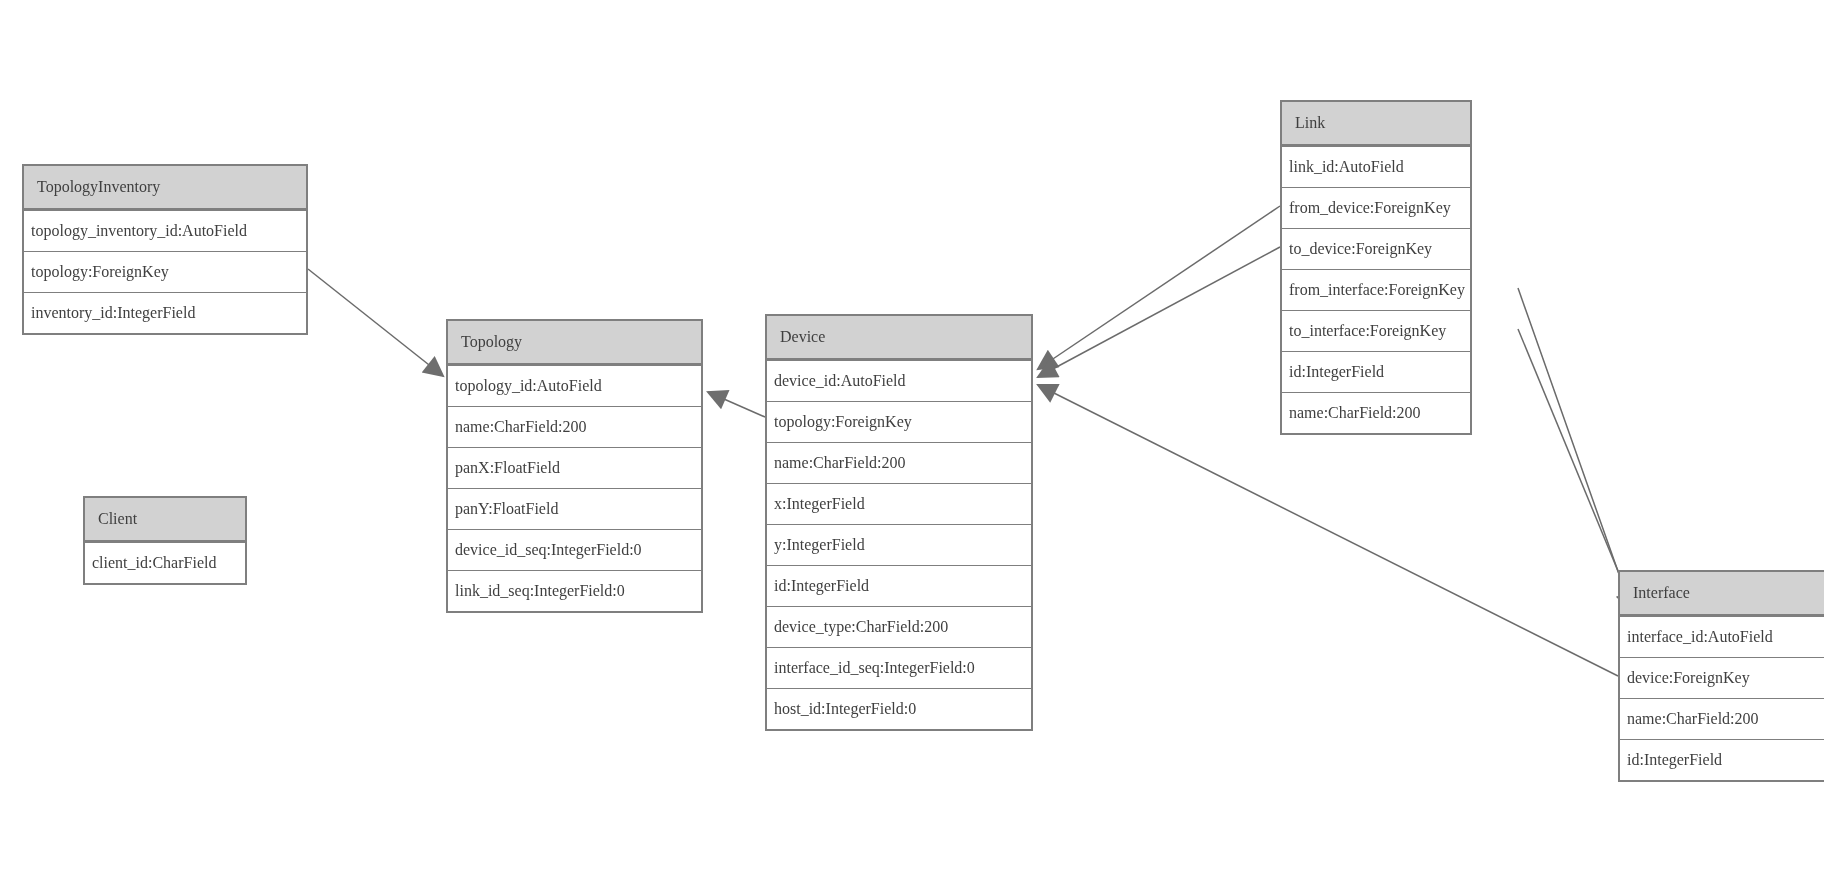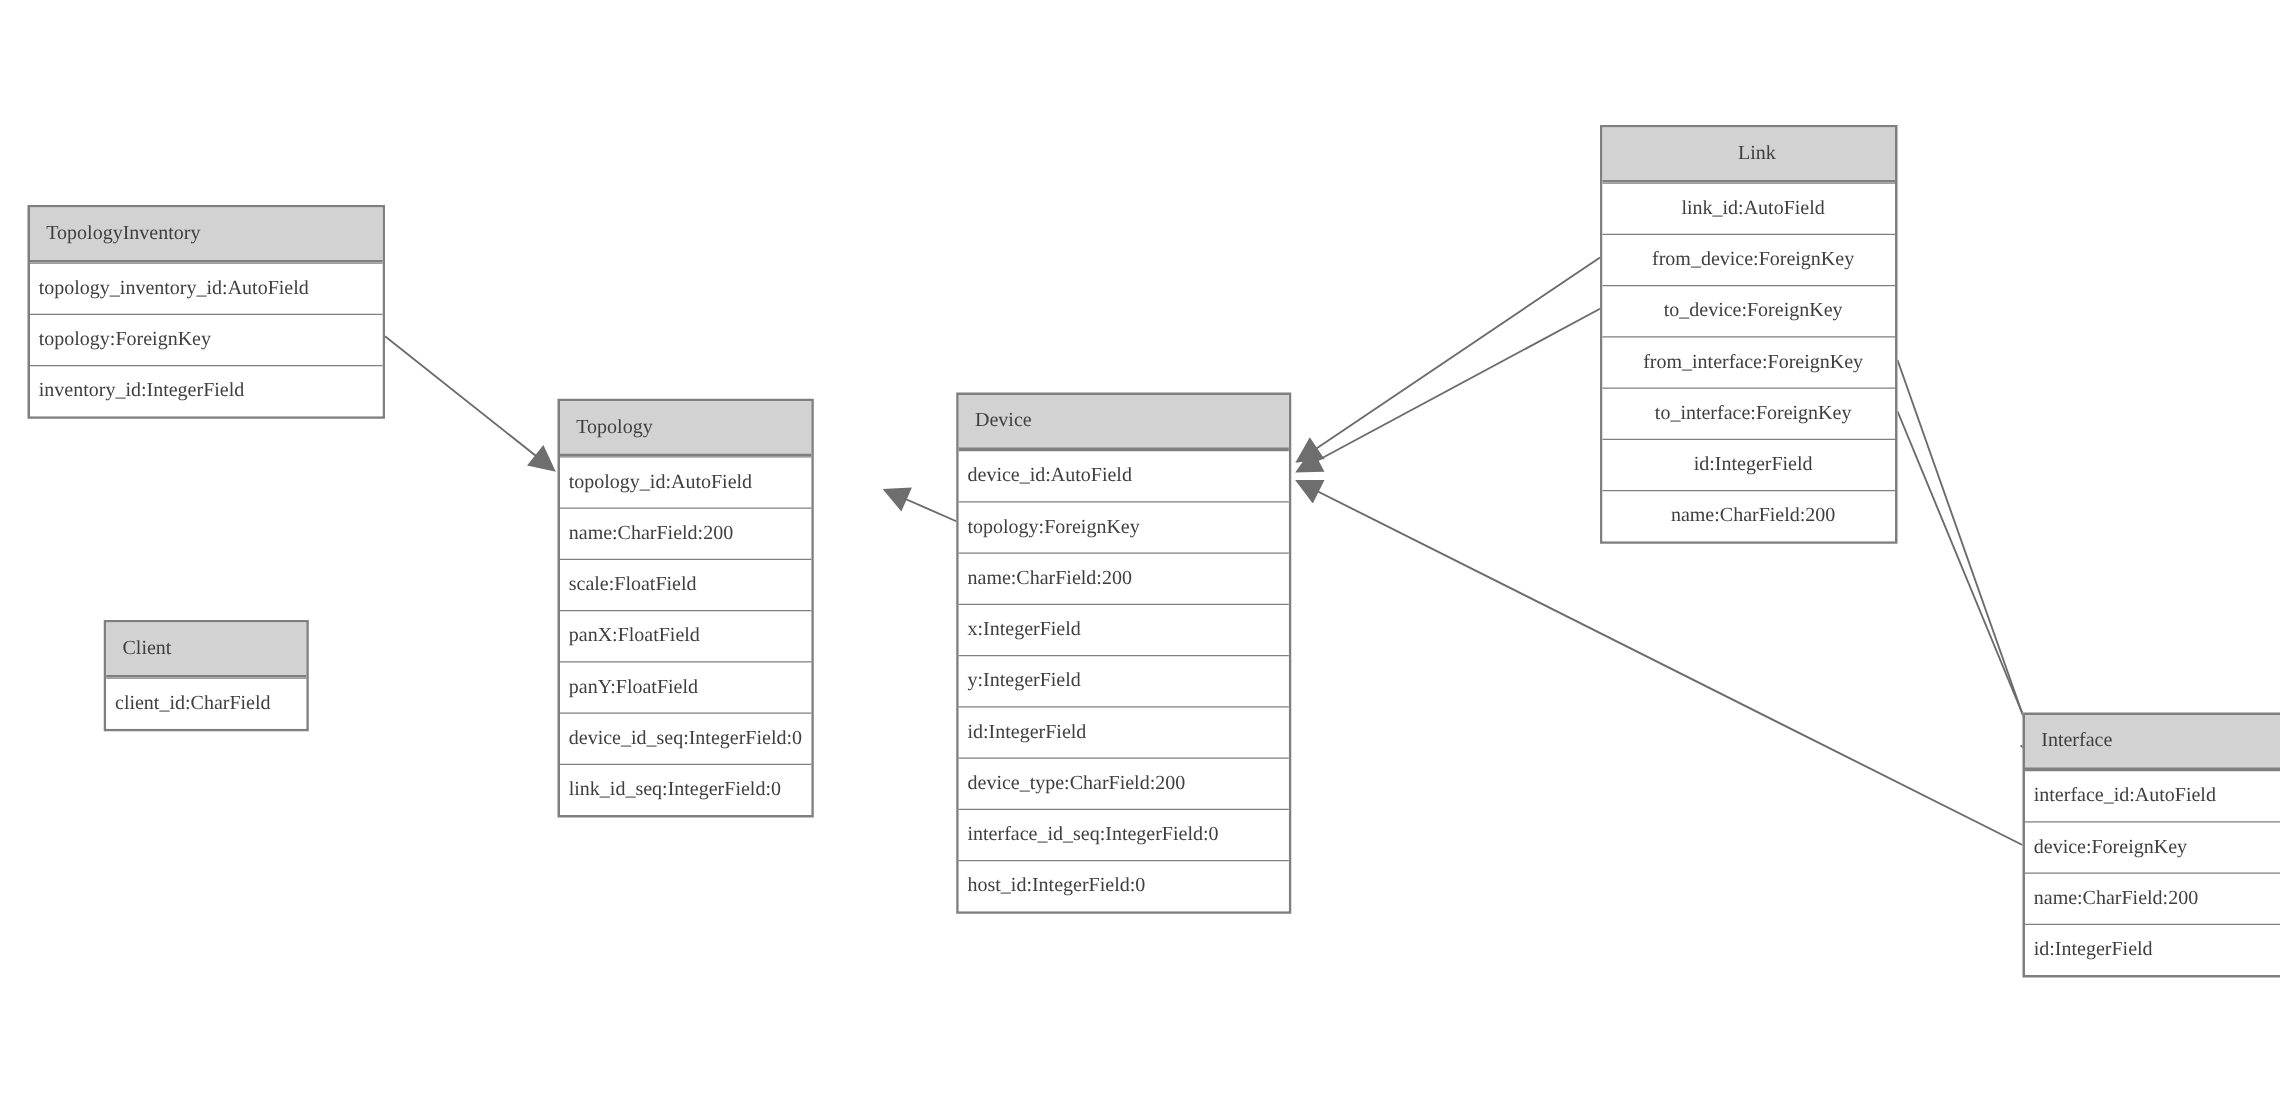--- a/index.html
+++ b/index.html
@@ -73,25 +73,24 @@
       <line x1="1518" y1="329" x2="1637" y2="617" stroke="#6b6b6b" stroke-width="1.5" marker-end="url(#arrow)"></line>
       <line x1="1618" y1="676" x2="1038" y2="385" stroke="#6b6b6b" stroke-width="1.5" marker-end="url(#arrow)"></line>
     </svg>
   <div id="entities">
       <div class="entity" style="left: 22px; top: 164px; width: 286px;">
         <div class="entity-header">TopologyInventory</div>
         <div class="entity-row">topology_inventory_id:AutoField</div>
         <div class="entity-row">topology:ForeignKey</div>
         <div class="entity-row">inventory_id:IntegerField</div>
       </div>
-      <div class="entity" style="left: 446px; top: 319px; width: 205px;">
+      <div class="entity" style="left: 446px; top: 319px; width: 257px;">
         <div class="entity-header">Topology</div>
         <div class="entity-row">topology_id:AutoField</div>
         <div class="entity-row">name:CharField:200</div>
-        <div class="entity-row">scale:FloatField</div>
         <div class="entity-row">panX:FloatField</div>
         <div class="entity-row">panY:FloatField</div>
         <div class="entity-row">device_id_seq:IntegerField:0</div>
         <div class="entity-row">link_id_seq:IntegerField:0</div>
       </div>
       <div class="entity" style="left: 83px; top: 496px; width: 164px;">
         <div class="entity-header">Client</div>
         <div class="entity-row">client_id:CharField</div>
       </div>
       <div class="entity" style="left: 765px; top: 314px; width: 268px;">
@@ -99,21 +98,21 @@
         <div class="entity-row">device_id:AutoField</div>
         <div class="entity-row">topology:ForeignKey</div>
         <div class="entity-row">name:CharField:200</div>
         <div class="entity-row">x:IntegerField</div>
         <div class="entity-row">y:IntegerField</div>
         <div class="entity-row">id:IntegerField</div>
         <div class="entity-row">device_type:CharField:200</div>
         <div class="entity-row">interface_id_seq:IntegerField:0</div>
         <div class="entity-row">host_id:IntegerField:0</div>
       </div>
-      <div class="entity" style="left: 1280px; top: 100px; width: 238px; text-align: center;">
+      <div class="entity" style="left: 1280px; top: 100px; width: 192px;">
         <div class="entity-header">Link</div>
         <div class="entity-row">link_id:AutoField</div>
         <div class="entity-row">from_device:ForeignKey</div>
         <div class="entity-row">to_device:ForeignKey</div>
         <div class="entity-row">from_interface:ForeignKey</div>
         <div class="entity-row">to_interface:ForeignKey</div>
         <div class="entity-row">id:IntegerField</div>
         <div class="entity-row">name:CharField:200</div>
       </div>
       <div class="entity" style="left: 1618px; top: 570px; width: 220px;">

